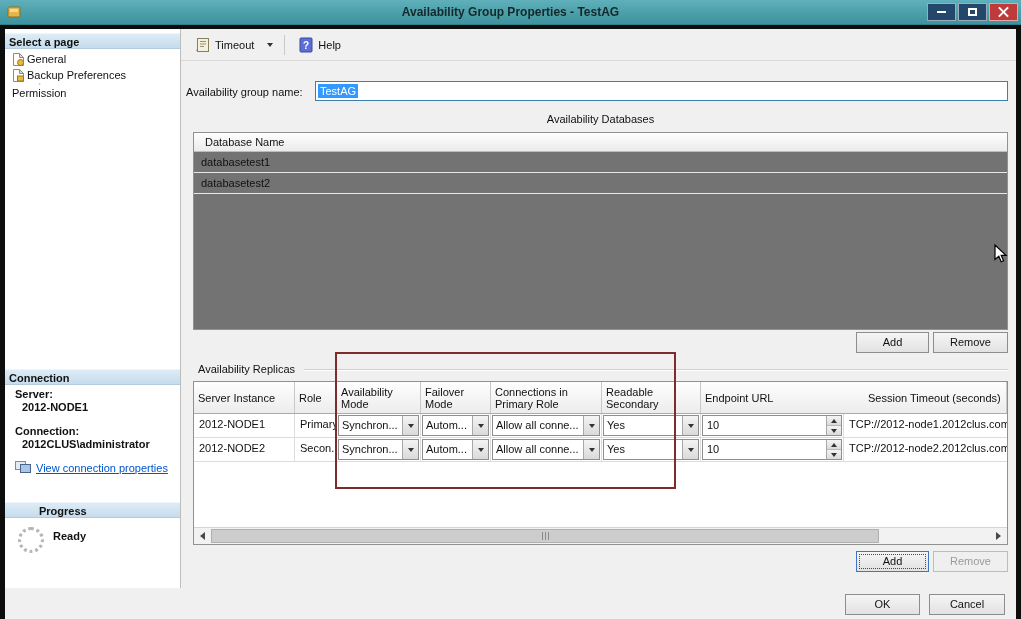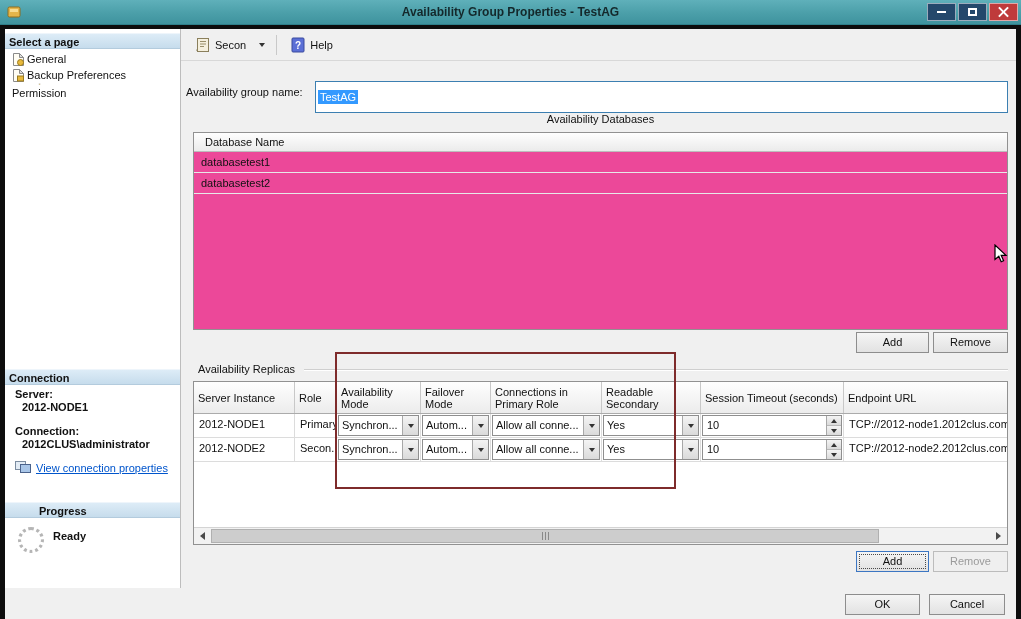--- a/index.html
+++ b/index.html
@@ -42,30 +42,30 @@
   
   .main { position:absolute; left:181px; top:29px; width:835px; height:559px; background:#f0f0f0; }
   .toolbar { position:absolute; left:0; top:0; width:100%; height:32px; display:flex; align-items:center;
              padding-left:8px; gap:3px; border-bottom:1px solid #d8d8d8; }
   .tb-btn { display:flex; align-items:center; gap:4px; height:22px; padding:0 5px; border:1px solid transparent; cursor:default; }
   .tb-drop { width:14px; height:22px; display:flex; align-items:center; justify-content:center; }
   .tb-sep { width:1px; height:20px; background:#c9c9c9; margin:0 4px; }
   .tri-down { width:0; height:0; border-left:3.5px solid transparent; border-right:3.5px solid transparent; border-top:4px solid #333; }
 
   .field-label { position:absolute; white-space:nowrap; }
-  .textbox { position:absolute; left:134px; top:52px; width:693px; height:32px; background:#fff;
+  .textbox { position:absolute; left:134px; top:52px; width:693px; height:20px; background:#fff;
              border:1px solid #3c7fb1; display:flex; align-items:center; padding-left:2px; }
   .textbox .sel { background:#3399ff; color:#fff; padding:1px 2px; }
 
   .group-label { position:absolute; display:flex; align-items:center; width:815px; left:12px; }
   .group-label .txt { padding:0 5px 0 5px; white-space:nowrap; }
   .group-label .line { flex:1; height:1px; background:#cfcfcf; box-shadow:0 1px 0 #fff; margin-left:4px; }
 
   
-  .listbox { position:absolute; left:12px; top:103px; width:815px; height:198px; background:#ec4899;
+  .listbox { position:absolute; left:12px; top:103px; width:815px; height:198px; background:#737373;
              border:1px solid #919191; }
   .lb-header { height:19px; line-height:18px; padding-left:11px; background:linear-gradient(#fefefe,#ebebeb);
                border-bottom:1px solid #bdbdbd; }
   .lb-row { height:21px; line-height:20px; padding-left:7px; border-bottom:1px solid #e8e8e8; }
 
   
   .btn { position:absolute; height:21px; line-height:19px; text-align:center; font-size:11px;
          border:1px solid #8d8d8d; background:linear-gradient(#f5f5f5,#e2e2e2); cursor:default; }
   .btn.focused { border:1px solid #3c76c2; outline:1px dotted #4a4a4a; outline-offset:-4px; }
   .btn.disabled { color:#9b9b9b; border-color:#bcbcbc; background:#efefef; }
@@ -193,21 +193,21 @@
 
   <div class="main">
 
     <div class="toolbar">
       <div class="tb-btn">
         <svg width="16" height="16" viewBox="0 0 16 16">
           <rect x="2.5" y="1.5" width="11" height="13" fill="#f5f0de" stroke="#8a7f5c"></rect>
           <path d="M5,4.5 h6 M5,7 h6 M5,9.5 h4" stroke="#9a8f6a" stroke-width="1"></path>
           <path d="M2.5,12 q-1.5,1 0,2.5" fill="none" stroke="#8a7f5c"></path>
         </svg>
-        <span>Secon</span>
+        <span>Timeout</span>
       </div>
       <div class="tb-drop">
           <i class="tri-down"></i>
         </div>
       <div class="tb-sep"></div>
       <div class="tb-btn">
         <svg width="16" height="16" viewBox="0 0 16 16">
           <rect x="2" y="1" width="12" height="14" rx="1" fill="#5b6fd6" stroke="#3a4a9e"></rect>
           <text x="8" y="12" text-anchor="middle" font-size="10" font-weight="bold" fill="#ffffff" font-family="Liberation Sans, sans-serif">?</text>
         </svg>
@@ -240,22 +240,22 @@
     </div>
 
     <div class="grid">
       <div class="grid-header">
         <div class="gh c0">Server Instance</div>
         <div class="gh c1">Role</div>
         <div class="gh c2">Availability Mode</div>
         <div class="gh c3">Failover Mode</div>
         <div class="gh c4">Connections in Primary Role</div>
         <div class="gh c5">Readable Secondary</div>
+        <div class="gh c7">Endpoint URL</div>
         <div class="gh c6">Session Timeout (seconds)</div>
-        <div class="gh c7">Endpoint URL</div>
       </div>
 
       <div class="grid-row">
         <div class="gc c0 cell-text">2012-NODE1</div>
         <div class="gc c1 cell-text">Primary</div>
         <div class="gc c2">
           <div class="combo">
             <span class="ctxt">Synchron...</span>
             <span class="combo-btn">
                 <i class="tri-down"></i>

